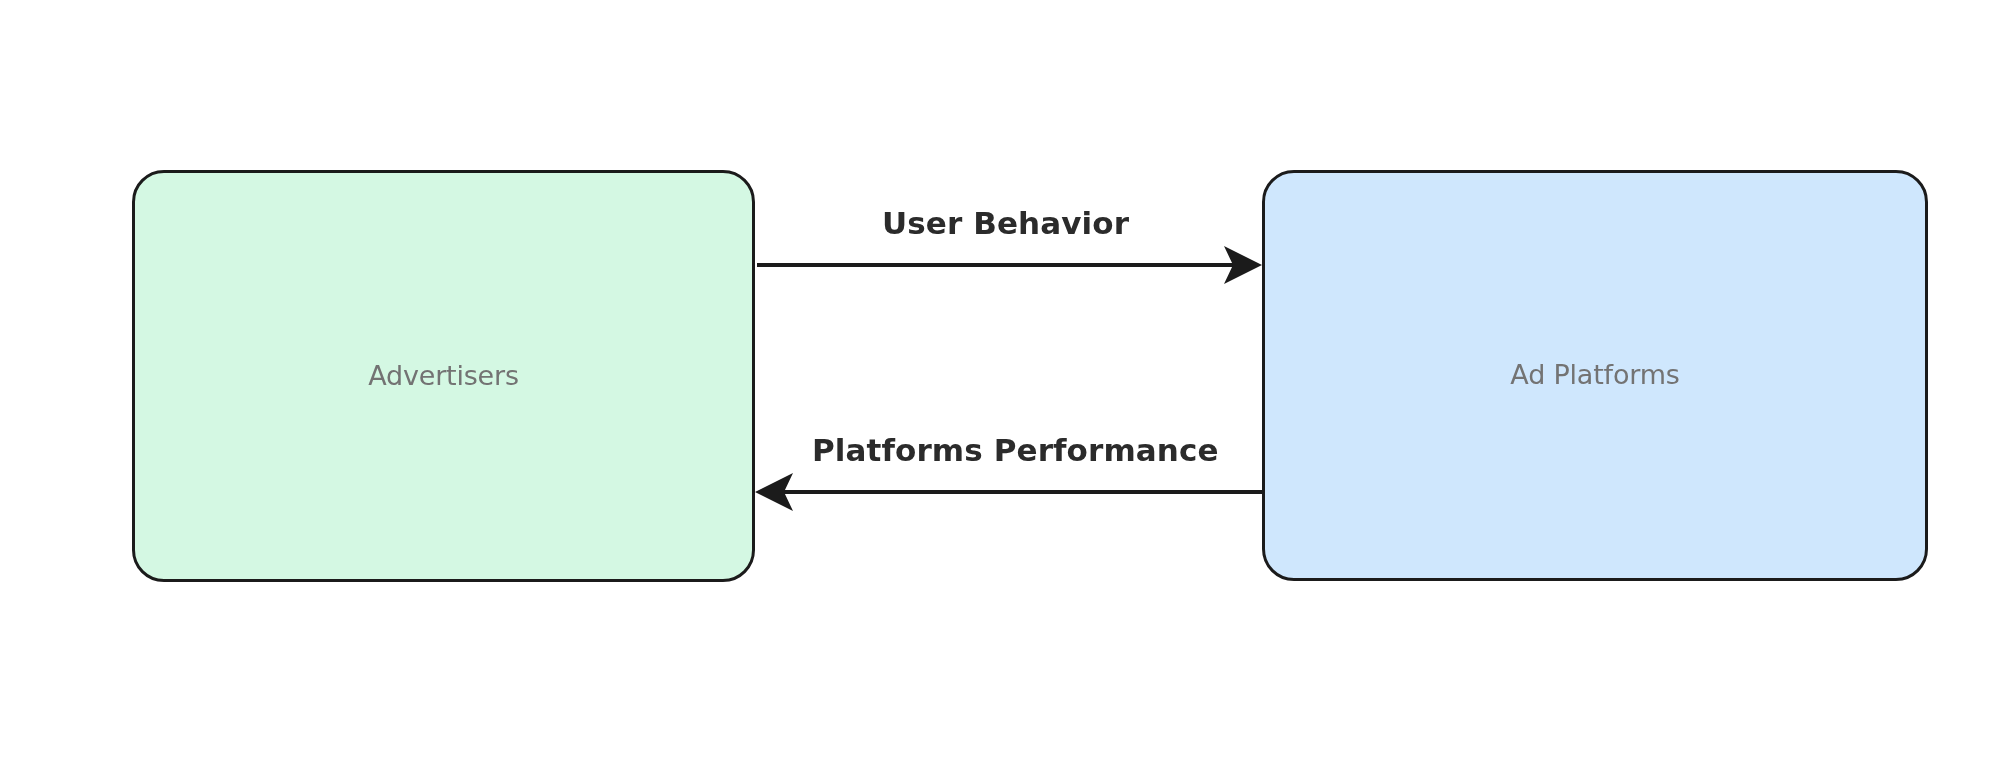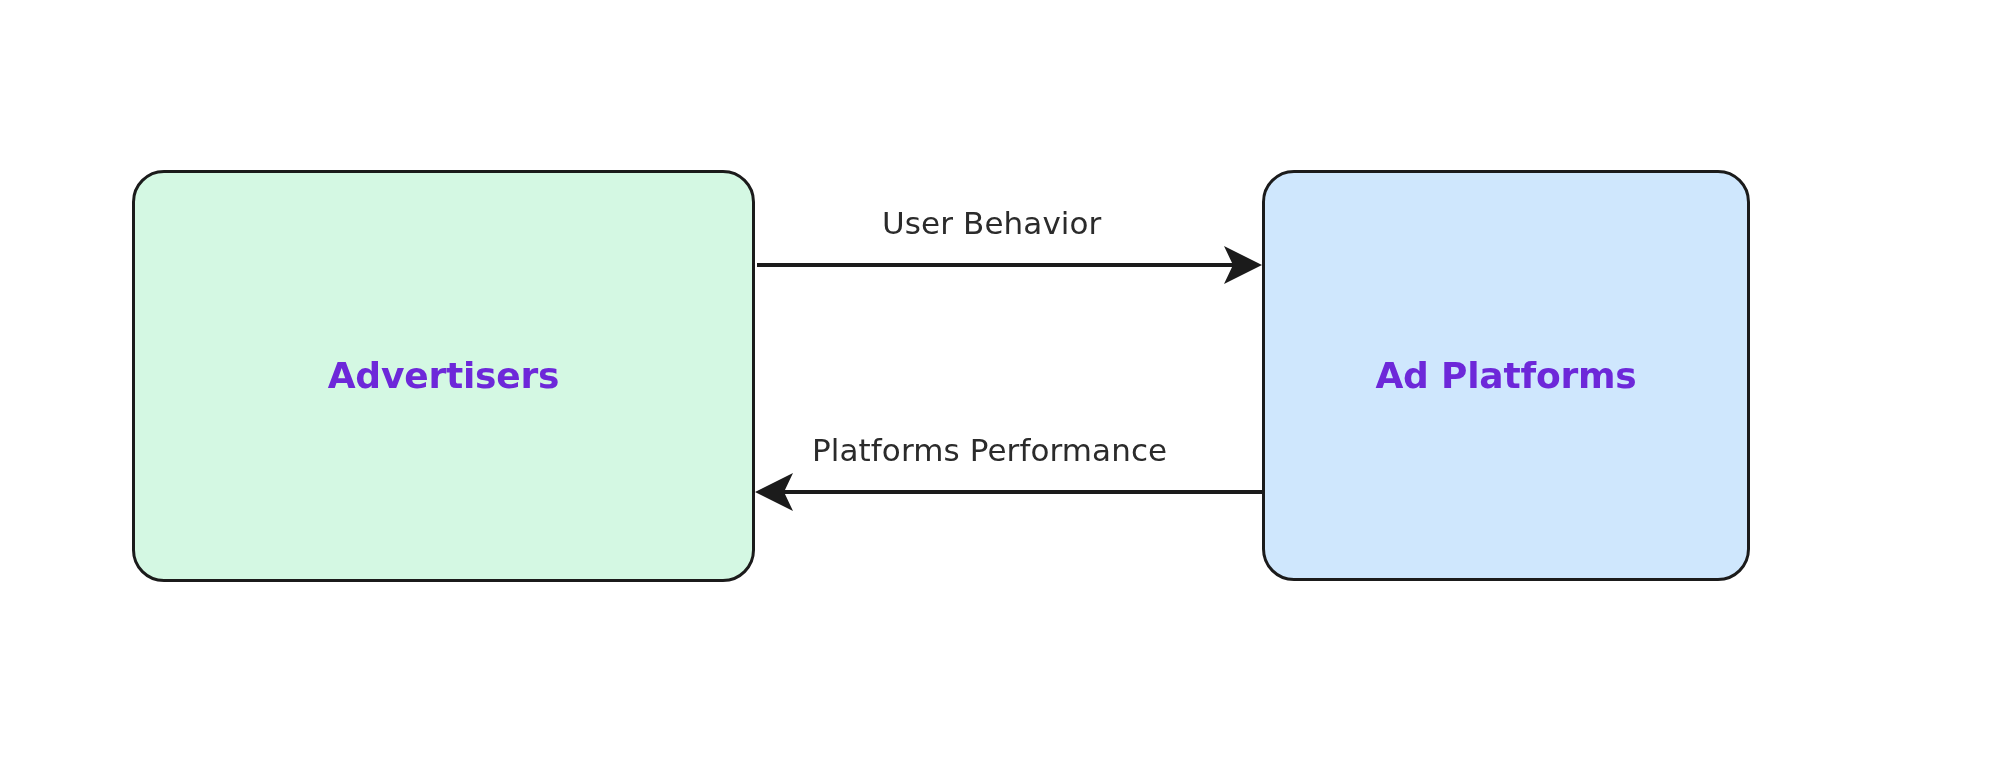--- a/index.html
+++ b/index.html
@@ -22,38 +22,38 @@
   .node {
     position: absolute;
     box-sizing: border-box;
     border: 3px solid #1b1b1b;
     border-radius: 32px;
     display: flex;
     align-items: center;
     justify-content: center;
   }
   .node-label {
-    font-size: 36px;
-    font-weight: bold;
-    color: #6d28d9;
+    font-size: 27px;
+    font-weight: normal;
+    color: #737373;
     letter-spacing: -0.2px;
     text-align: center;
     line-height: 1.2;
   }
   #node-advertisers {
     left: 132px;
     top: 170px;
     width: 623px;
     height: 412px;
     background: #d4f8e3;
   }
   #node-ad-platforms {
     left: 1262px;
     top: 170px;
-    width: 488px;
+    width: 666px;
     height: 411px;
     background: #cfe7fd;
   }
   .edge-svg {
     position: absolute;
     left: 0;
     top: 0;
     width: 1999px;
     height: 778px;
     pointer-events: none;
@@ -64,21 +64,21 @@
     stroke-width: 4;
     fill: none;
   }
   .edge-arrowhead {
     fill: #1b1b1b;
     stroke: none;
   }
   .edge-label {
     position: absolute;
     font-size: 31px;
-    font-weight: 400;
+    font-weight: 700;
     color: #2b2b2b;
     white-space: nowrap;
     letter-spacing: 0.1px;
   }
   #edge-label-user-behavior {
     left: 882px;
     top: 205px;
   }
   #edge-label-campaign-performance {
     left: 812px;

